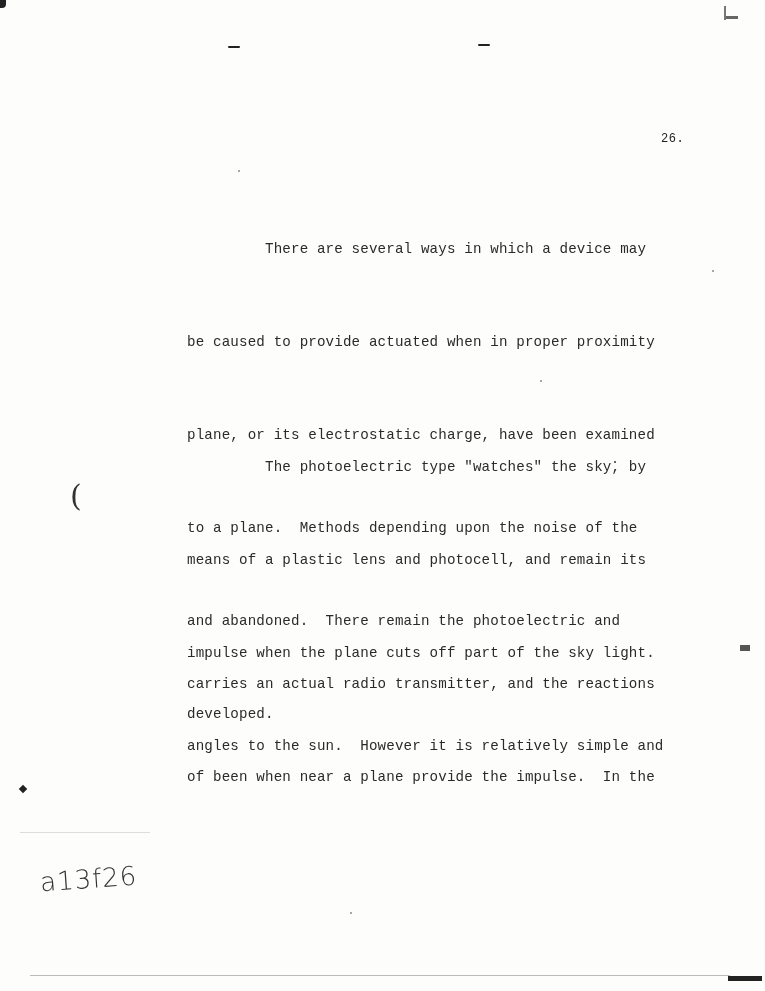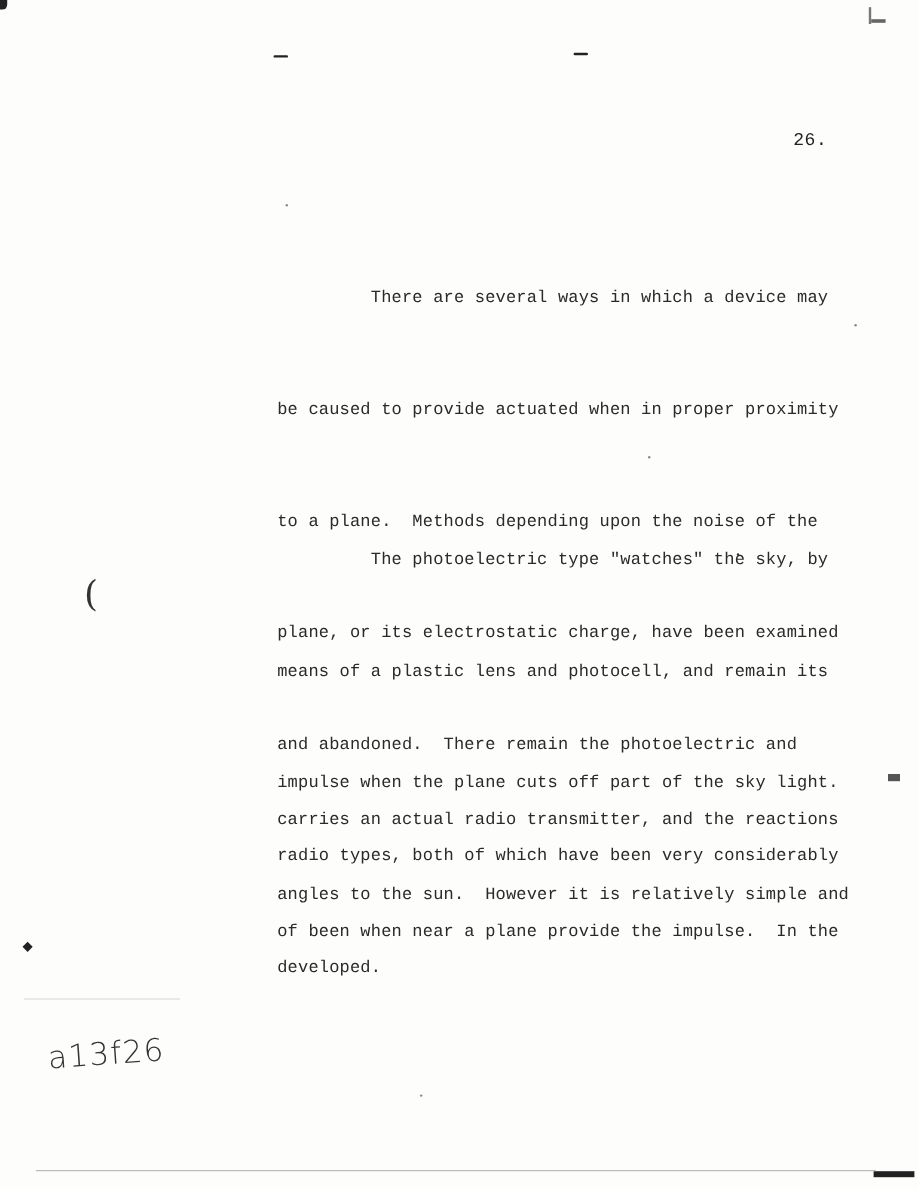--- a/index.html
+++ b/index.html
@@ -2,25 +2,25 @@
 <html><head>
 <meta charset="utf-8">
 <style>
   html, body { margin:0; padding:0; }
   body {
     width:765px; height:991px; background:#fdfdfb; position:relative; overflow:hidden;
     font-family: "Liberation Mono", "DejaVu Sans Mono", monospace;
     color:#222;
   }
   .page-number {
-    position:absolute; left:661px; top:109px; font-size:15px; letter-spacing:0.5px;
+    position:absolute; left:661px; top:132px; font-size:12px; letter-spacing:0.5px;
   }
   .para {
     position:absolute; left:187px; width:530px; font-size:14.2px; line-height:31px;
-    letter-spacing:0.15px; white-space:pre; color:#2a2a2a;margin-left:44px;
+    letter-spacing:0.15px; white-space:pre; color:#2a2a2a;
   }
   .line { display:block; height:31px; }
   .handwritten {
     position:absolute; left:40px; top:864px; font-family:"DejaVu Sans", sans-serif;
     font-size:26px; color:#333; transform:rotate(-4deg); letter-spacing:1px; font-weight:300;
   }
   .mark { position:absolute; background:#222; }
   .paren {
     position:absolute; left:70px; top:478px; font-family:"DejaVu Serif", serif; font-size:30px; color:#333;
   }
@@ -49,24 +49,23 @@
   <div class="dot" style="left:540px;top:380px;"></div>
   <div class="dot" style="left:350px;top:912px;"></div>
 
   <div class="page-number">26.</div>
 
   <div class="paren">(</div>
 
   <div class="para" style="top:172px;">
     <span class="line">         There are several ways in which a device may</span>
     <span class="line">be caused to provide actuated when in proper proximity</span>
+    <span class="line">plane, or its electrostatic charge, have been examined</span>
     <span class="line">to a plane.  Methods depending upon the noise of the</span>
-    <span class="line">plane, or its electrostatic charge, have been examined</span>
     <span class="line">and abandoned.  There remain the photoelectric and</span>
-    <span class="line">radio types, both of which have been very considerably</span>
     <span class="line">developed.</span>
   </div>
 
   <div class="para" style="top:390px;">
     <span class="line">         The photoelectric type "watches" the sky, by</span>
     <span class="line">means of a plastic lens and photocell, and remain its</span>
     <span class="line">impulse when the plane cuts off part of the sky light.</span>
     <span class="line">angles to the sun.  However it is relatively simple and</span>
     
   </div>

